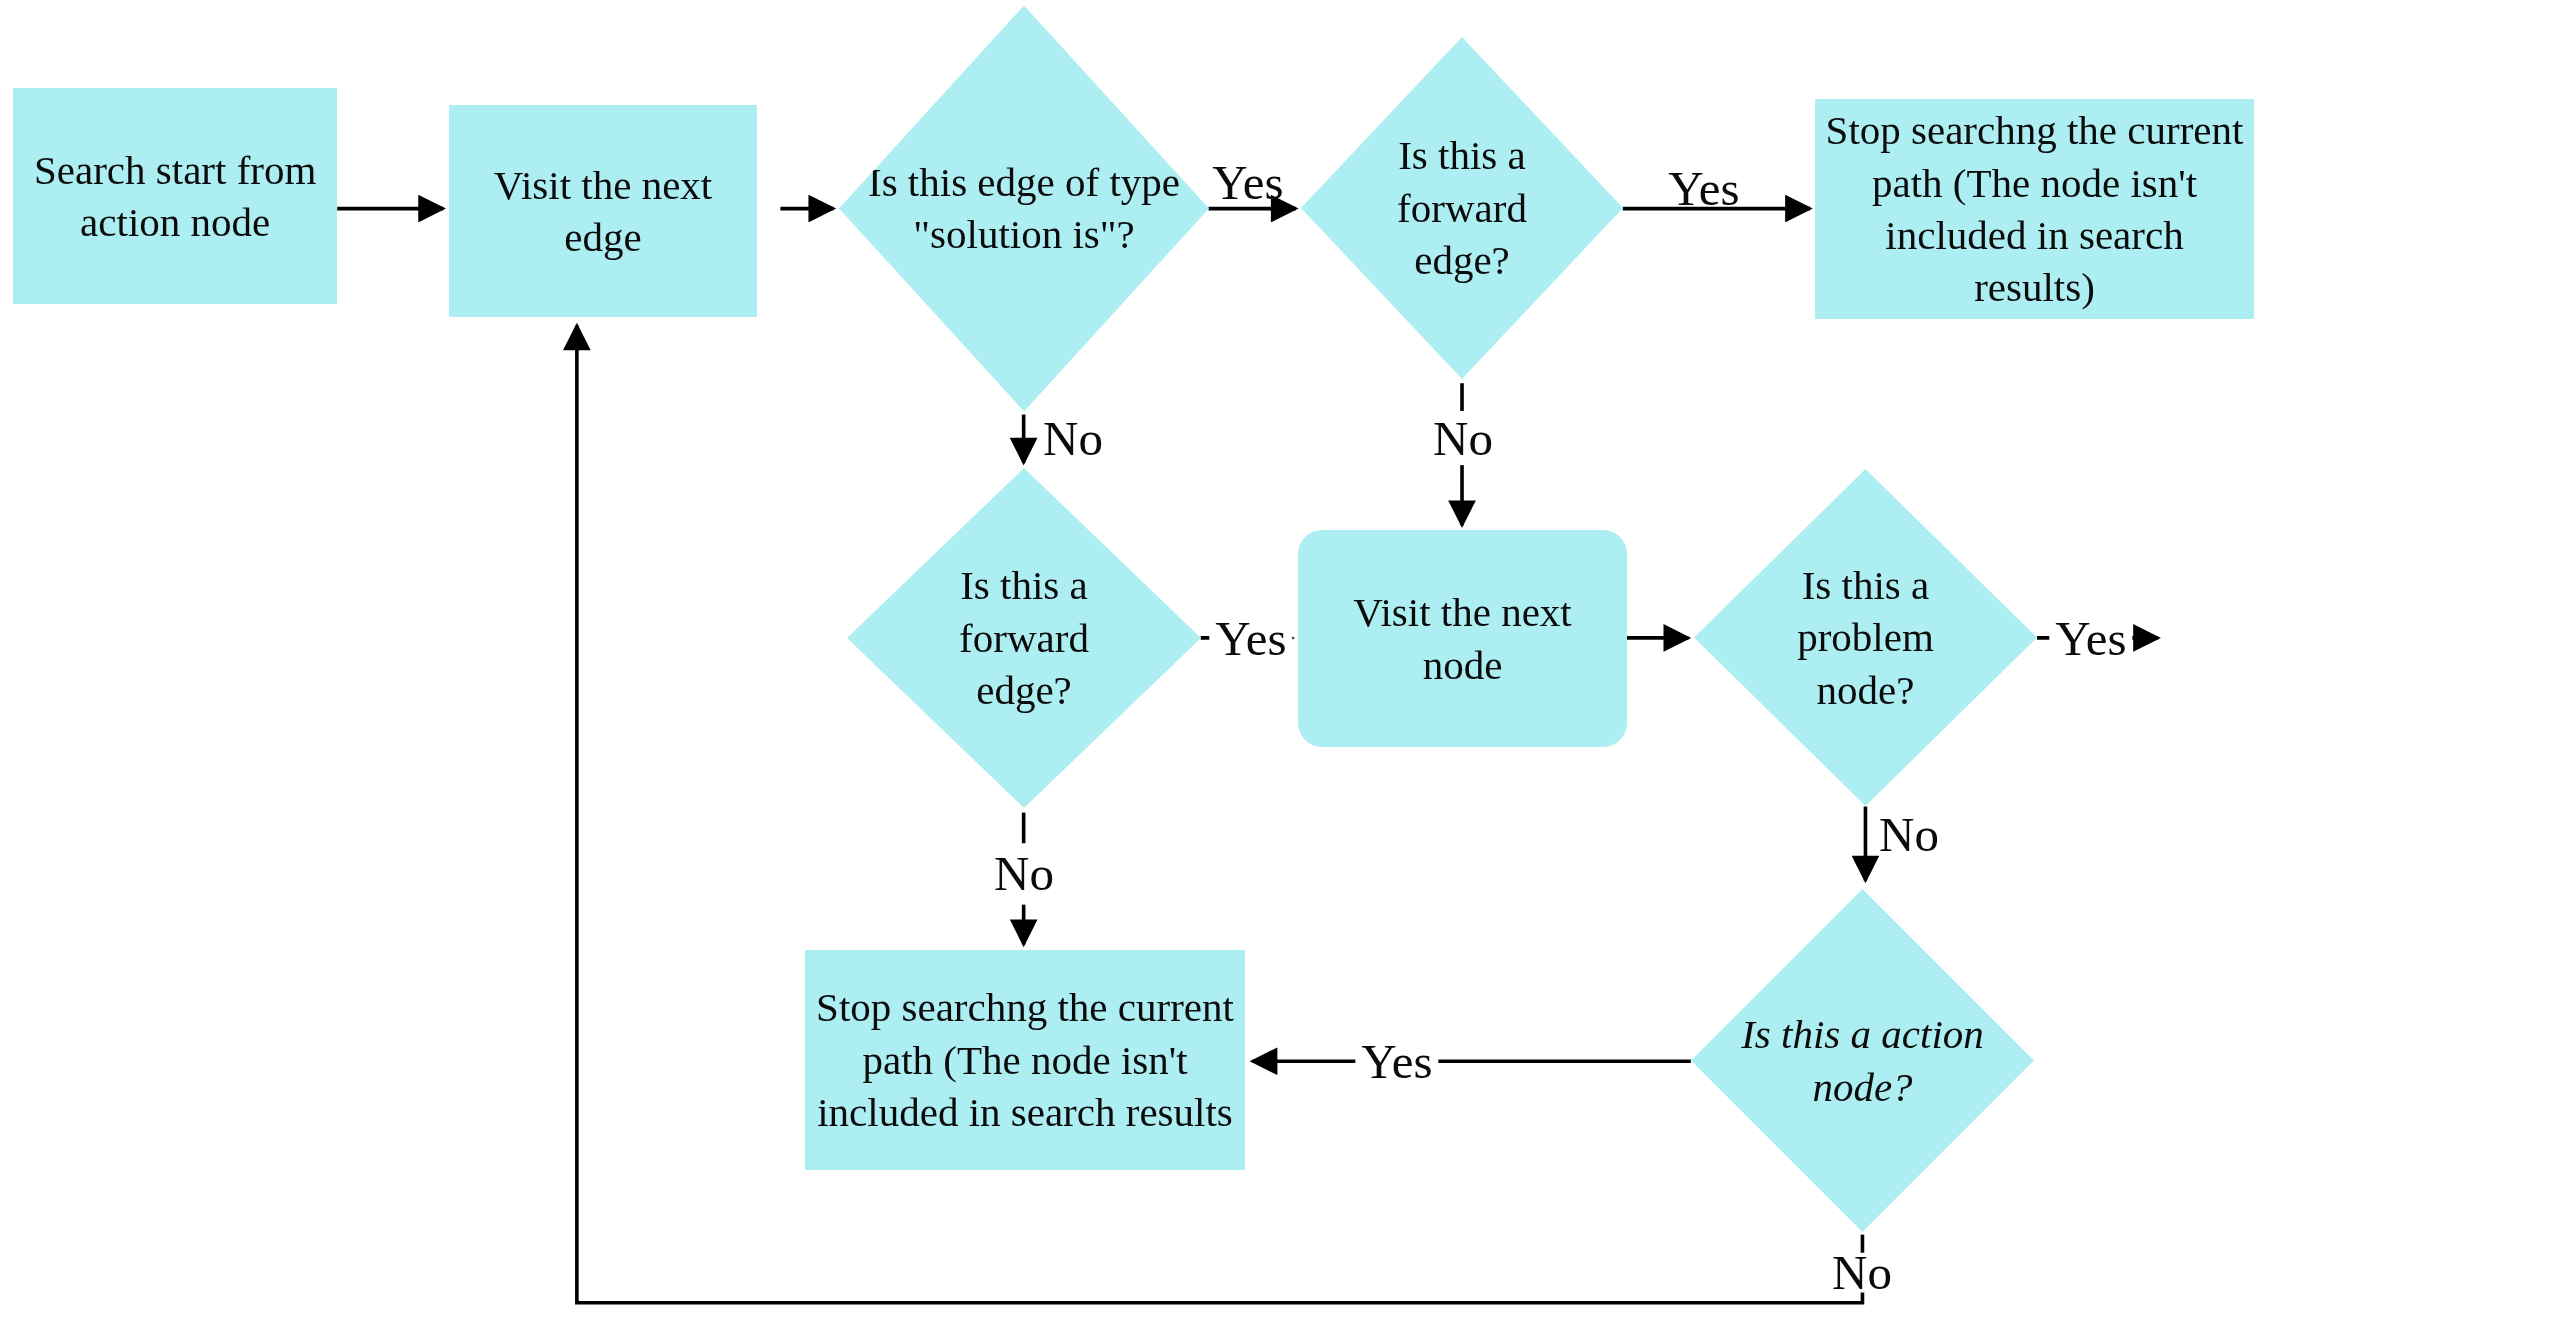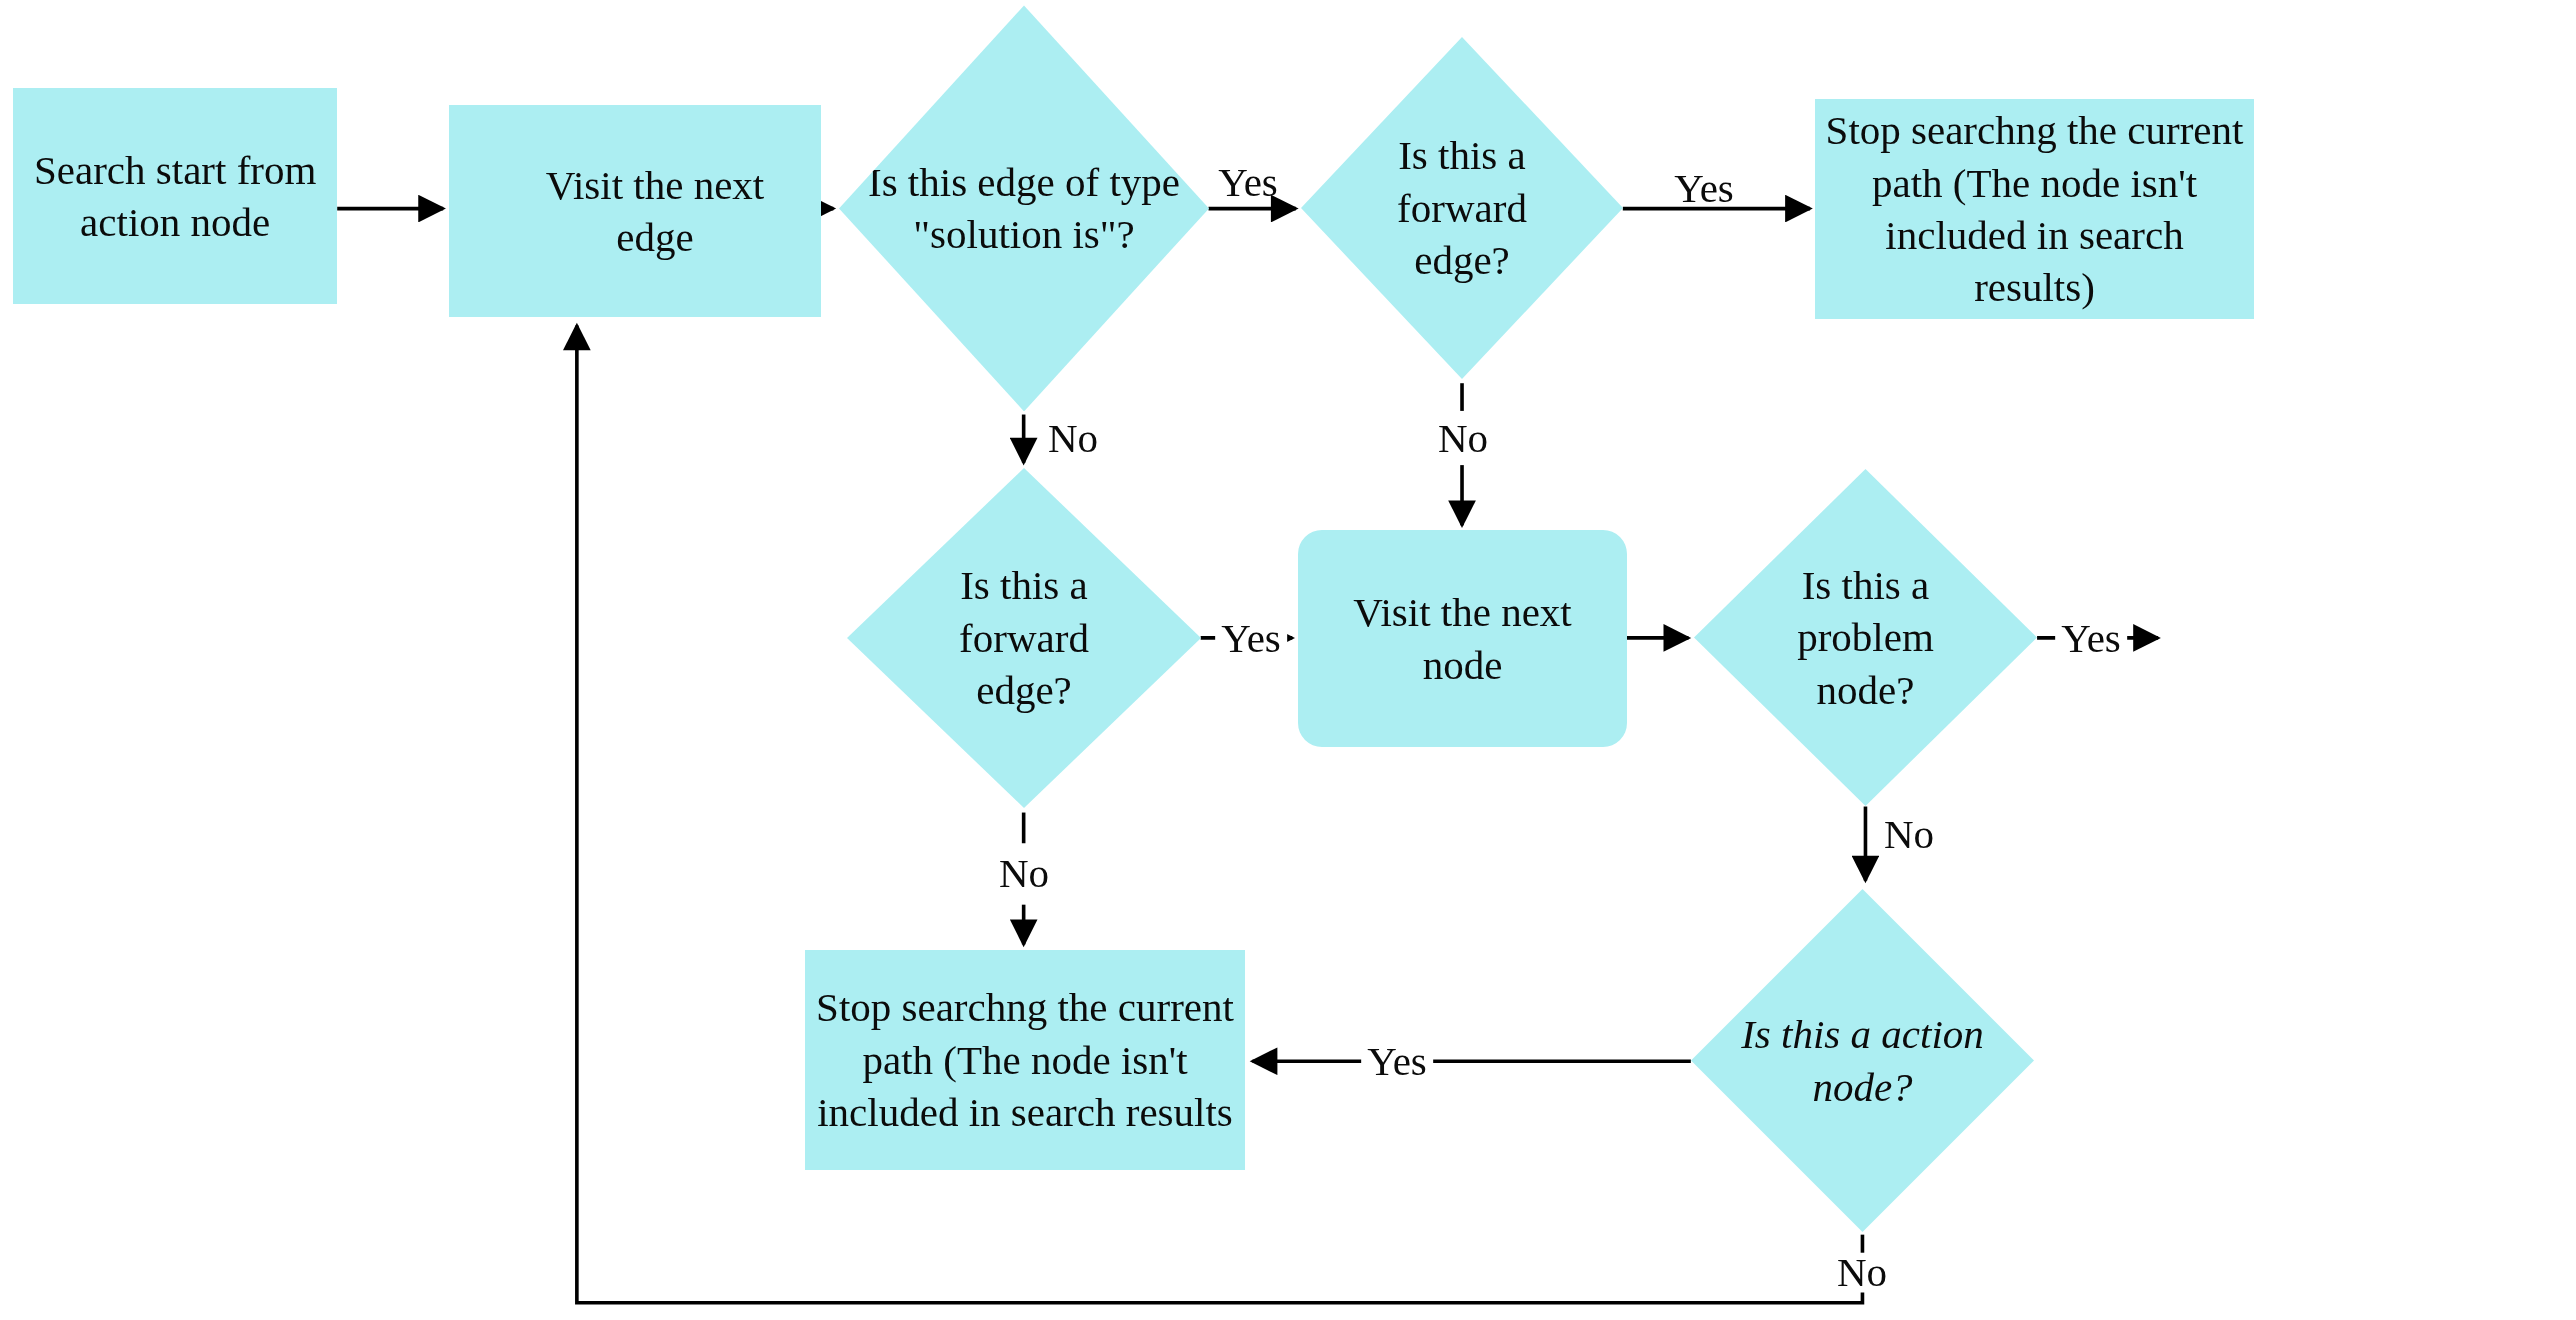--- a/index.html
+++ b/index.html
@@ -12,26 +12,26 @@
   svg.wires path{stroke:#000;stroke-width:6;fill:none;}
   .node{
     position:absolute;background:var(--node-fill,#aceef2);
     display:flex;align-items:center;justify-content:center;
     text-align:center;font-size:41px;line-height:1.28;
   }
   .node .lbl{display:inline-block;padding:0 6px;}
   .diamond{clip-path:polygon(50% 0,100% 50%,50% 100%,0 50%);}
   .elabel{
     position:absolute;transform:translate(-50%,-50%);
-    font-size:41px;line-height:1;white-space:nowrap;
+    font-size:49px;line-height:1;white-space:nowrap;
   }
   .onLine{background:#ffffff;padding:0 6px;}
   
   #n-search{left:13.2px;top:88px;width:324px;height:216px;}
-  #n-visitedge{left:449px;top:105px;width:332px;height:212px;padding-left:40px;}
+  #n-visitedge{left:449px;top:105px;width:308px;height:212px;}
   #n-soltype{left:839px;top:5.4px;width:370px;height:406px;align-items:center;}
   #n-fwdtop{left:1301px;top:37px;width:322px;height:342px;}
   #n-stoptop{left:1815px;top:99px;width:439px;height:220px;}
   #n-fwdmid{left:847px;top:468px;width:354px;height:340px;}
   #n-visitnode{left:1298px;top:530px;width:329px;height:217px;border-radius:24px;}
   #n-problem{left:1694px;top:469px;width:343px;height:337px;}
   #n-stopinclude{left:2164px;top:526px;width:399px;height:229px;}
   #n-stopbottom{left:805px;top:950px;width:440px;height:220px;}
   #n-action{left:1691px;top:889px;width:343px;height:343px;font-style:italic;}
   #n-visitedge .lbl,#n-visitnode .lbl{max-width:80%;}

